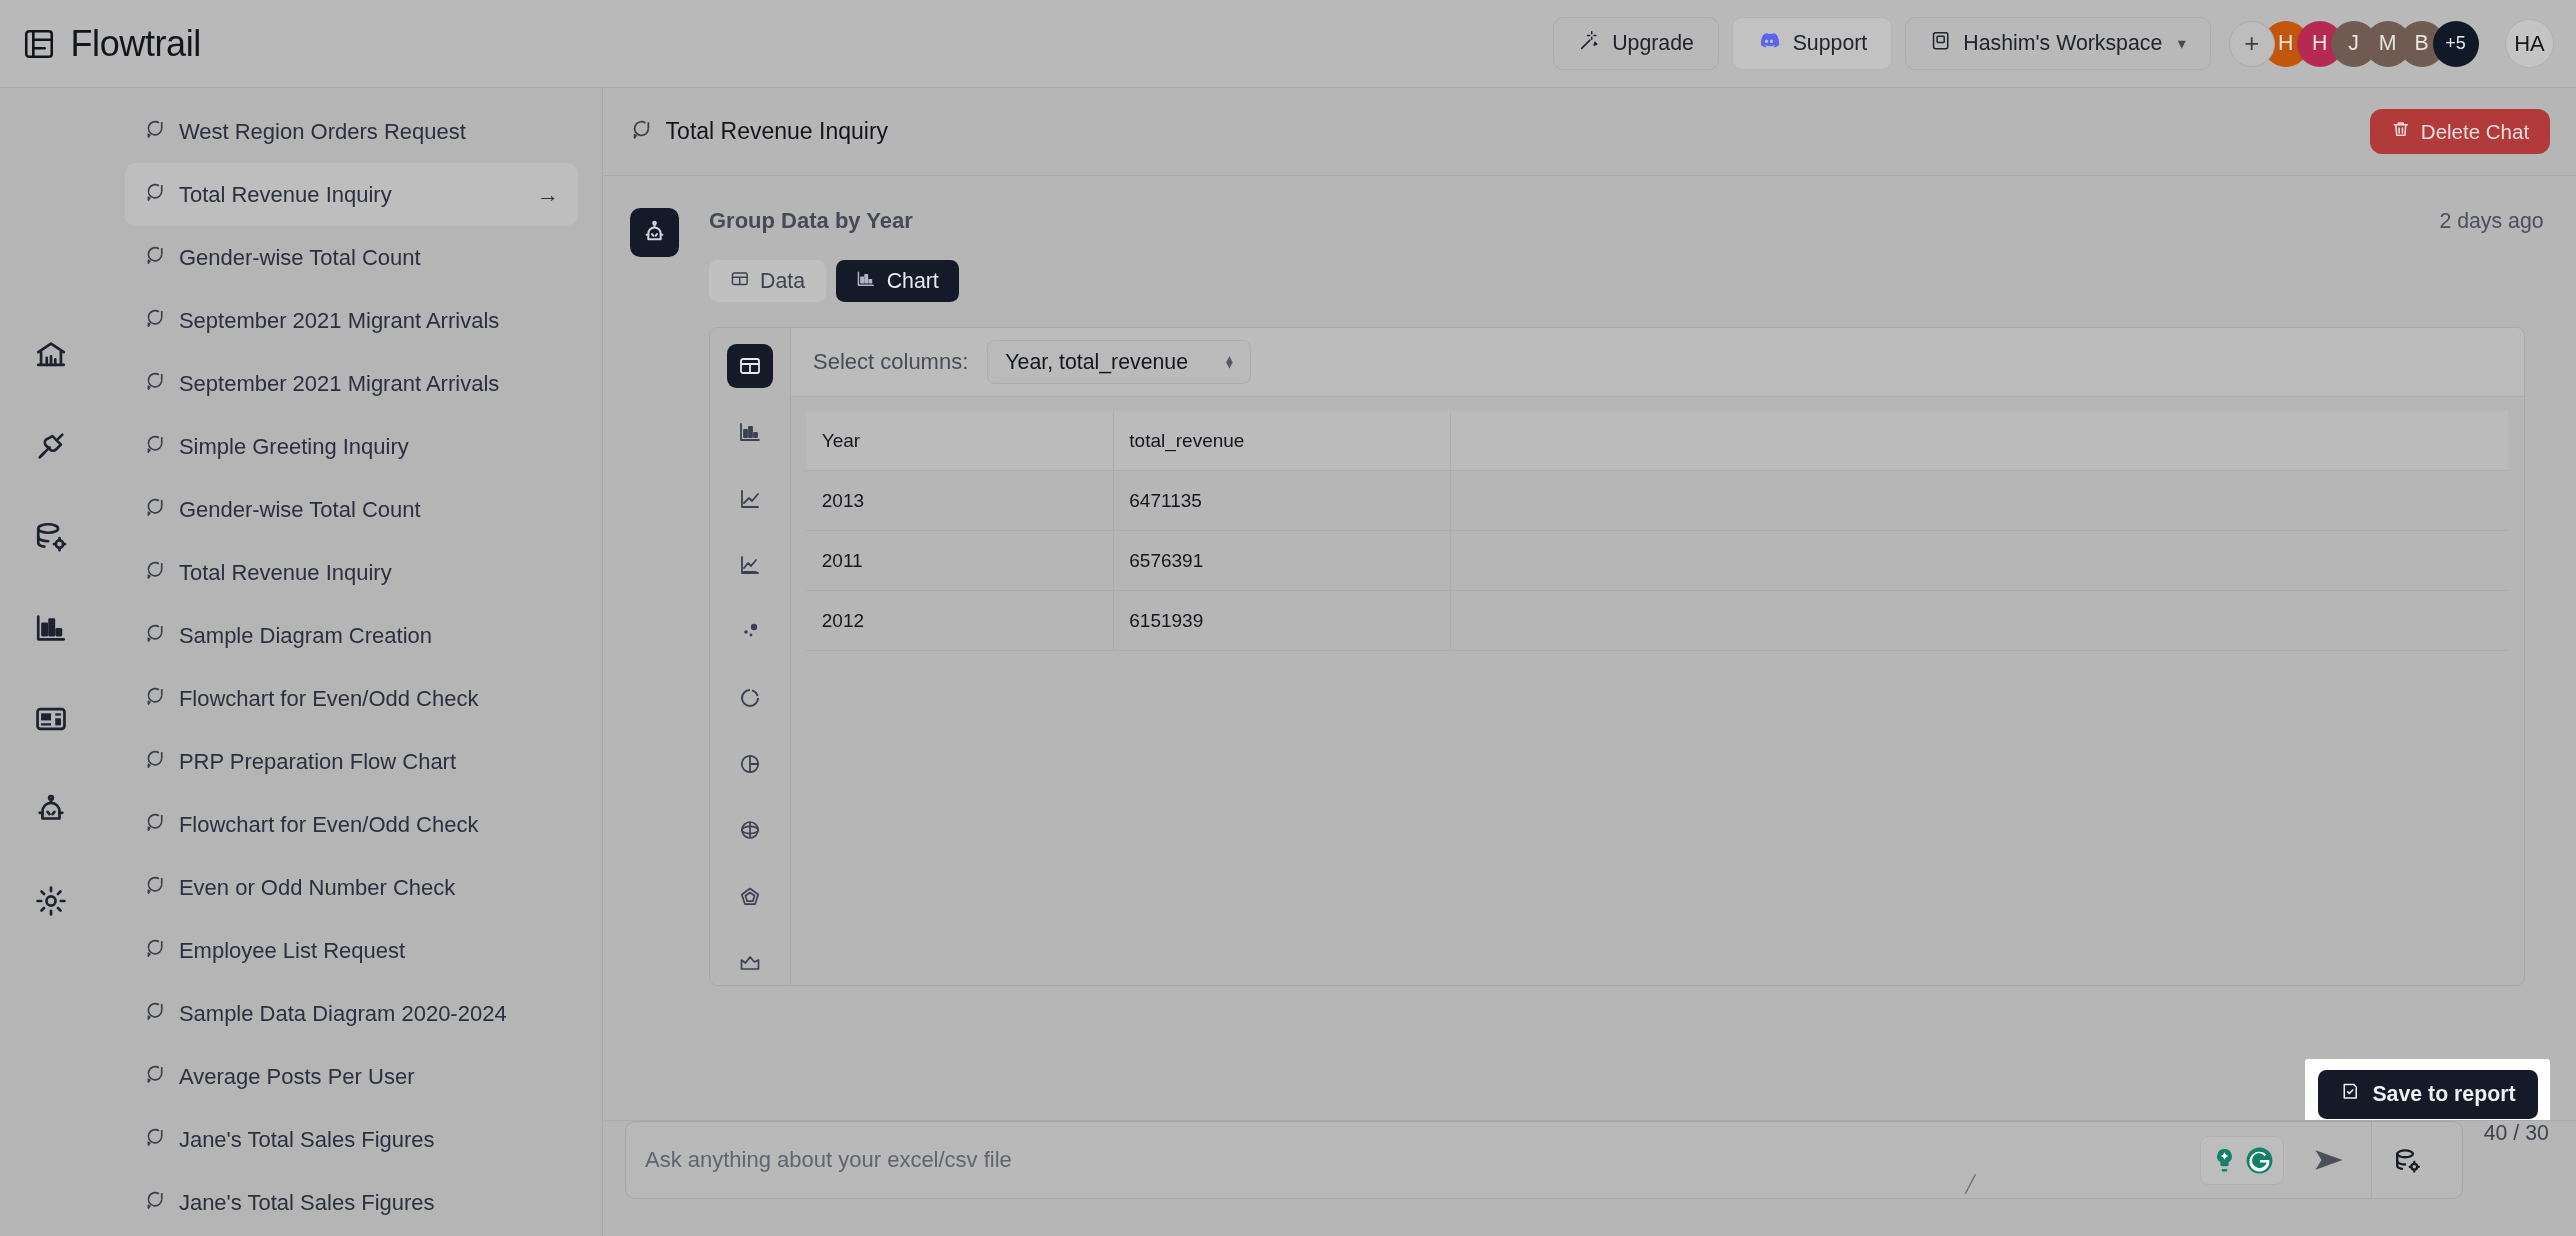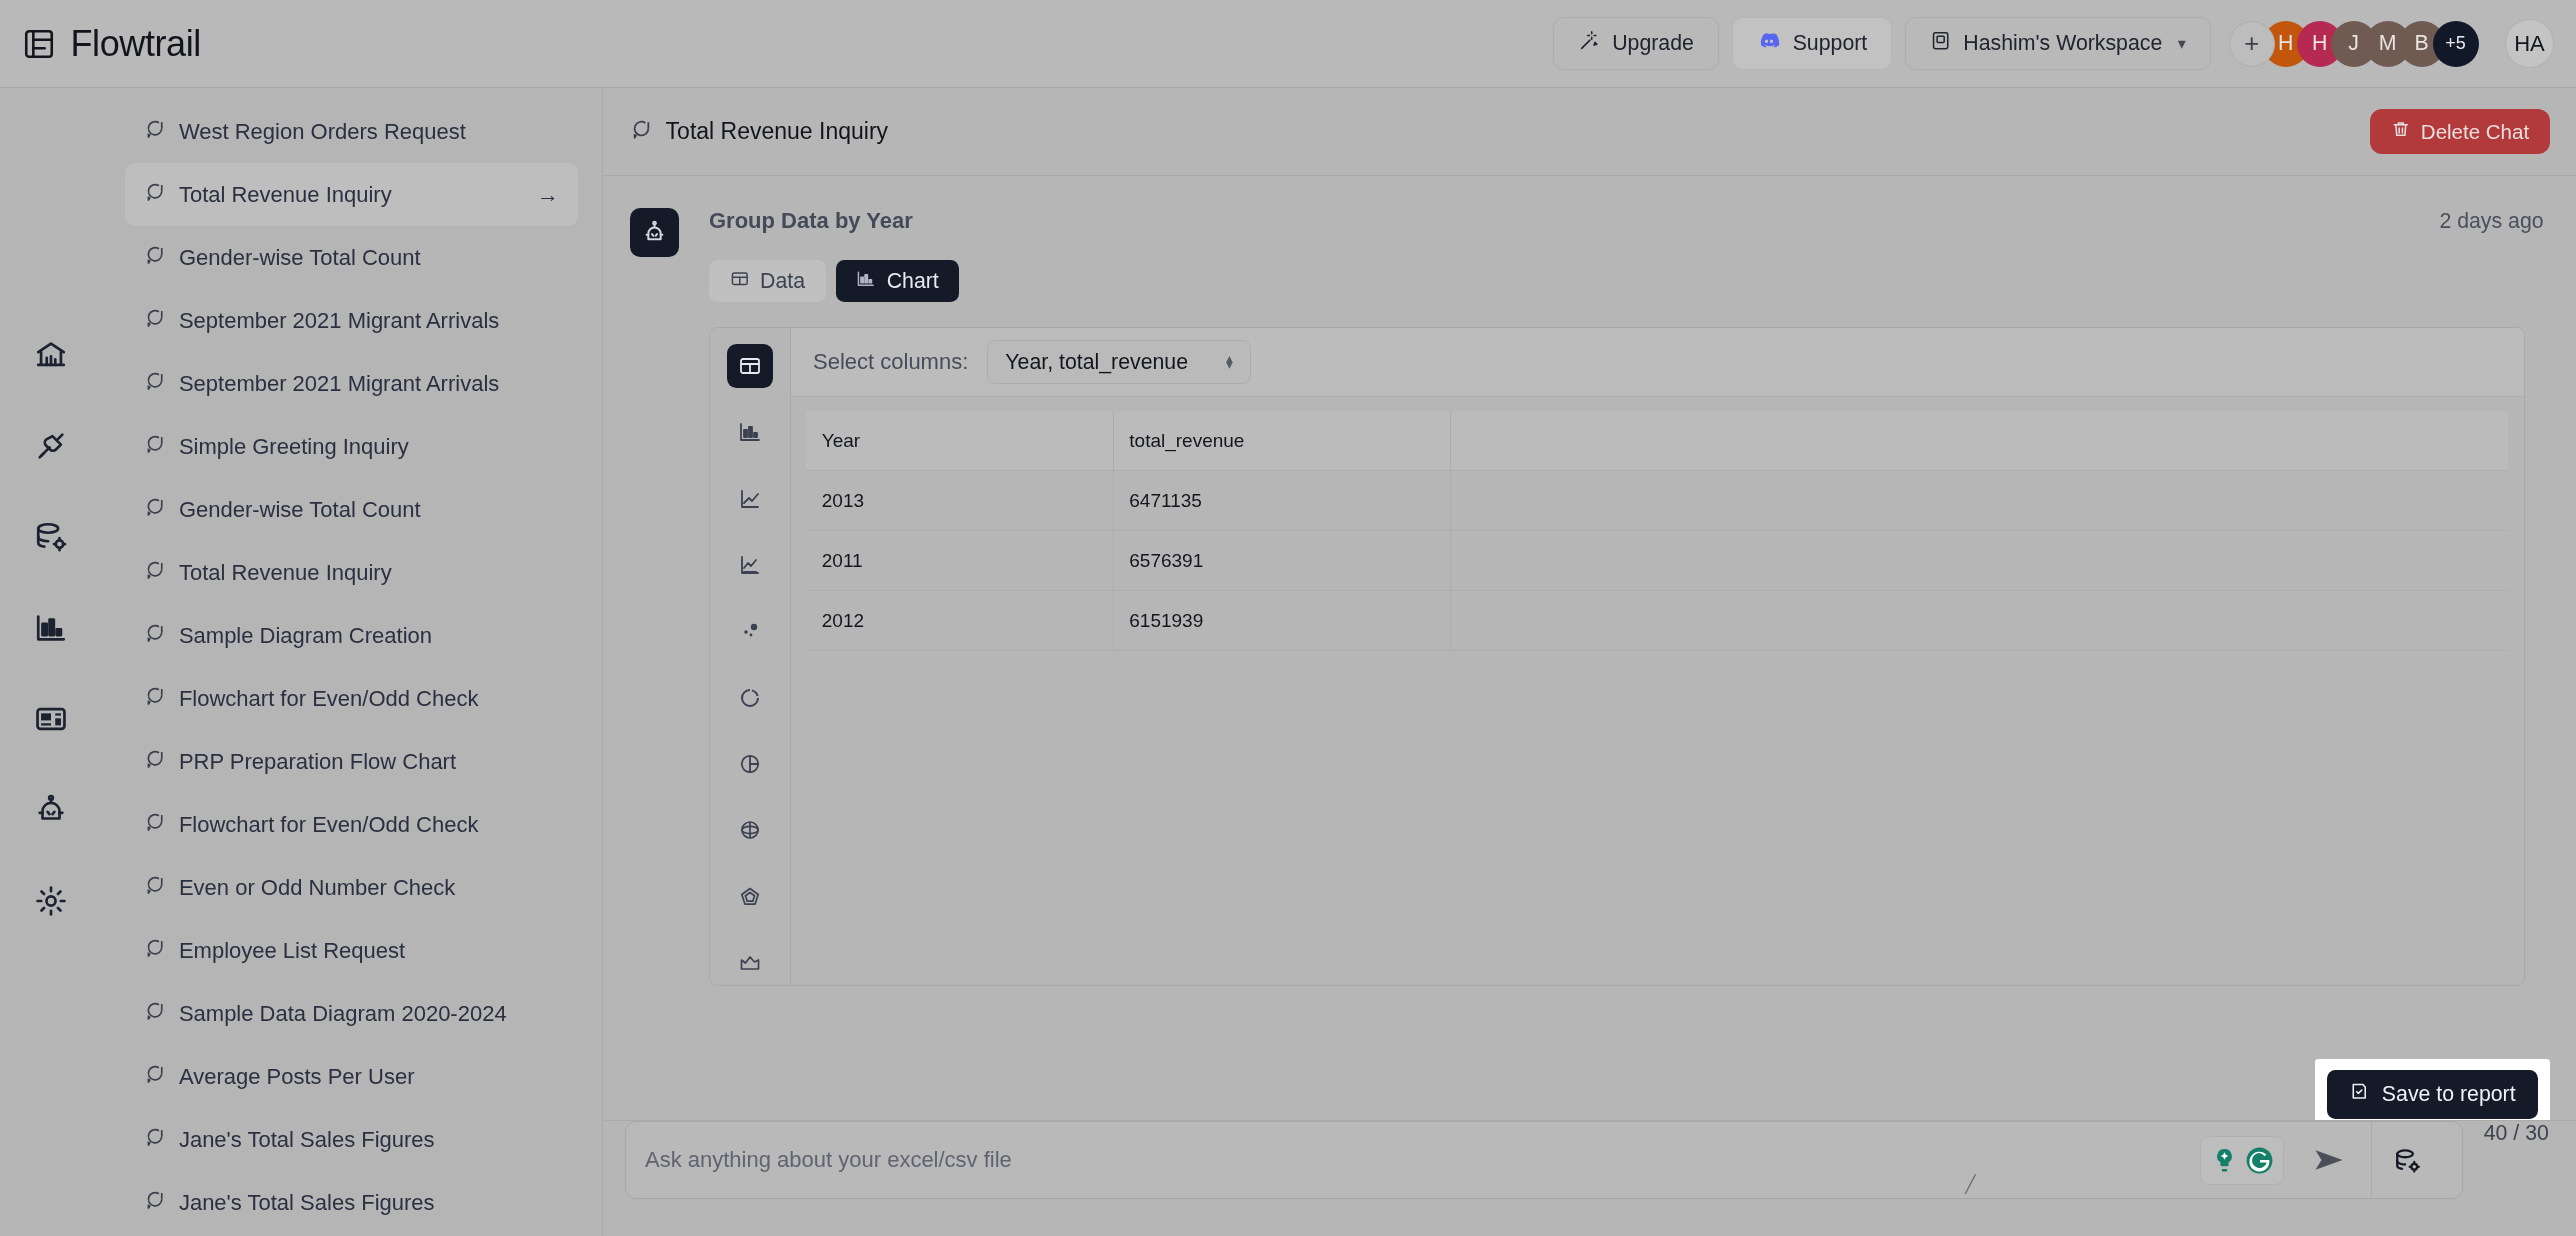--- a/index.html
+++ b/index.html
@@ -151,21 +151,21 @@
   .tbl col.c2{width:337px;}
 
   
   .save-wrap{
     position:absolute;right:25.6px;top:883px;
     background:#ffffff;padding:11px 12.8px;border-radius:3.4px;
   }
   .save-btn{
     display:flex;align-items:center;gap:12px;height:49px;padding:0 22px;
     background:#141a28;color:#eef1f6;border:none;border-radius:8.5px;
-    font-size:21.3px;font-family:inherit;
+    font-size:21.3px;font-family:inherit;font-weight:bold;
   }
 
   .interpretation{
     position:absolute;left:27px;top:981px;font-size:24px;font-weight:700;color:#13151c;
   }
   .interp-ghost{
     position:absolute;left:27px;top:1028px;width:1194px;height:19px;
     background:linear-gradient(to bottom, rgba(40,44,54,.30), rgba(40,44,54,0));
     border-radius:2.6px;opacity:.5;
   }

